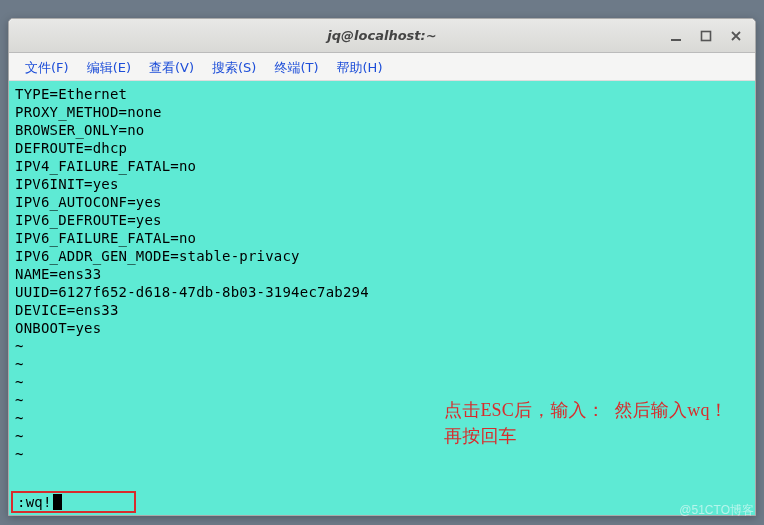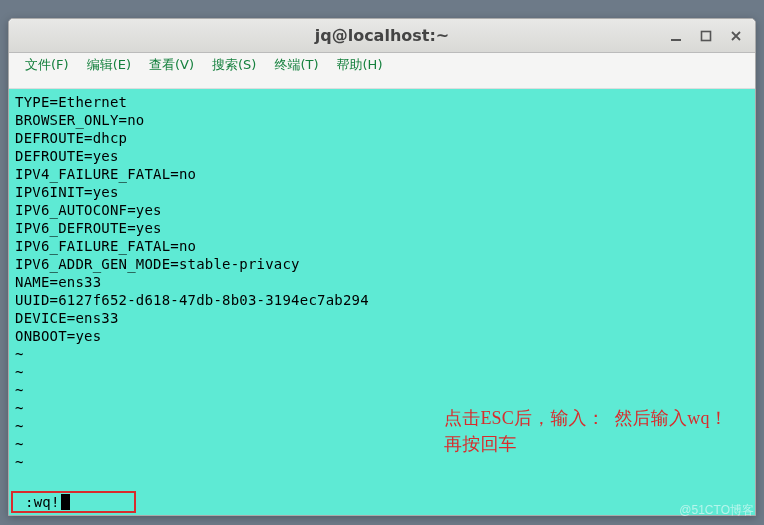--- a/index.html
+++ b/index.html
@@ -31,21 +31,22 @@
       border-bottom: 1px solid #bbb;
       border-radius: 5px 5px 0 0;
       display: flex;
       align-items: center;
       justify-content: center;
       position: relative;
     }
     .title-text {
       color: #444;
       font-weight: bold;
-      font-size: 16px;
+      font-size: 13px;
+      font-style: italic;
     }
     .window-controls {
       position: absolute;
       right: 6px;
       top: 0;
       bottom: 0;
       display: flex;
       align-items: center;
       gap: 4px;
     }
@@ -54,29 +55,29 @@
       height: 22px;
       display: flex;
       align-items: center;
       justify-content: center;
       cursor: pointer;
       color: #555;
       font-size: 12px;
     }
     .win-btn svg { display: block; }
     .menubar {
-      height: 36px;
+      height: 28px;
       background: #f5f5f4;
       border-bottom: 1px solid #ddd;
       display: flex;
-      align-items: flex-start;
+      align-items: flex-end;
       padding: 0 8px;
       gap: 2px;
       font-size: 13px;
-      color: #15803d;
+      color: #1d4ed8;
     }
     .menu-item {
       padding: 3px 8px;
       cursor: pointer;
     }
     .terminal {
       flex: 1;
       background: #5eead4;
       padding: 4px 6px 2px 6px;
       font-family: "DejaVu Sans Mono", "Liberation Mono", monospace;
@@ -102,21 +103,21 @@
     .cmd-box {
       position: absolute;
       left: 2px;
       bottom: 2px;
       width: 125px;
       height: 22px;
       border: 2px solid #d82c2c;
       background: transparent;
       display: flex;
       align-items: center;
-      padding-left: 12px;
+      padding-left: 4px;
       font-family: "DejaVu Sans Mono", "Liberation Mono", monospace;
       font-size: 14px;
     }
     .cursor-block {
       display: inline-block;
       width: 9px;
       height: 16px;
       background: #000;
       margin-left: 1px;
       vertical-align: text-bottom;
@@ -161,23 +162,23 @@
     <div class="menu-item">编辑(E)</div>
     <div class="menu-item">查看(V)</div>
     <div class="menu-item">搜索(S)</div>
     <div class="menu-item">终端(T)</div>
     <div class="menu-item">帮助(H)</div>
   </div>
 
   <div class="terminal">
     <div id="file-content">
         <div class="term-line">TYPE=Ethernet</div>
+        <div class="term-line">PROXY_METHOD=none</div>
         <div class="term-line">BROWSER_ONLY=no</div>
         <div class="term-line">DEFROUTE=dhcp</div>
-        <div class="term-line">DEFROUTE=yes</div>
         <div class="term-line">IPV4_FAILURE_FATAL=no</div>
         <div class="term-line">IPV6INIT=yes</div>
         <div class="term-line">IPV6_AUTOCONF=yes</div>
         <div class="term-line">IPV6_DEFROUTE=yes</div>
         <div class="term-line">IPV6_FAILURE_FATAL=no</div>
         <div class="term-line">IPV6_ADDR_GEN_MODE=stable-privacy</div>
         <div class="term-line">NAME=ens33</div>
         <div class="term-line">UUID=6127f652-d618-47db-8b03-3194ec7ab294</div>
         <div class="term-line">DEVICE=ens33</div>
         <div class="term-line">ONBOOT=yes</div>

